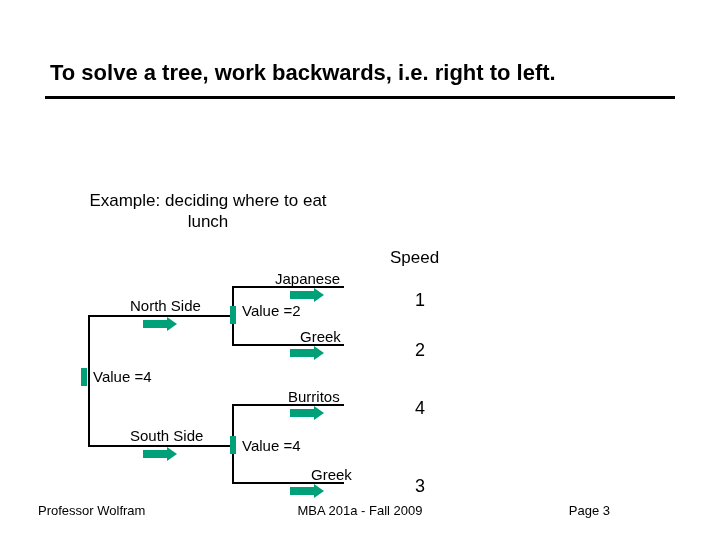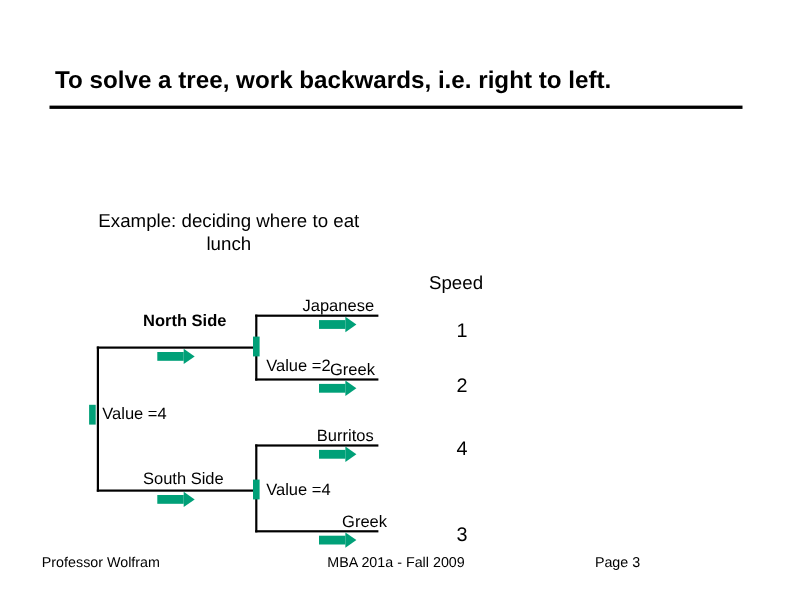--- a/index.html
+++ b/index.html
@@ -1,16 +1,16 @@
 <!DOCTYPE html>
 <html><head>
 <meta charset="utf-8">
 <style>
   html,body{margin:0;padding:0;width:720px;height:540px;background:#fff;font-family:Arial,Helvetica,sans-serif;color:#000;}
-  .slide{position:relative;width:632px;height:540px;}
+  .slide{position:relative;width:632px;height:540px;padding-left:28px;}
   .title{position:absolute;left:50px;top:60px;font-size:22px;font-weight:bold;}
   .rule{position:absolute;left:45px;top:96px;width:630px;height:3px;background:#000;}
   .subtitle{position:absolute;left:88px;top:190px;width:240px;font-size:17px;text-align:center;line-height:1.25;}
   .speed{position:absolute;left:390px;top:248px;font-size:17px;}
   .lbl{position:absolute;font-size:15px;}
   .val{position:absolute;font-size:18px;}
   .arrow{position:absolute;width:34px;height:14px;}
   .arrow .shaft{position:absolute;left:0;top:3px;width:24px;height:8px;background:#00a078;}
   .arrow .head{position:absolute;left:24px;top:0;width:0;height:0;border-top:7px solid transparent;border-bottom:7px solid transparent;border-left:10px solid #00a078;}
   .marker{position:absolute;width:6px;height:18px;background:#00a078;}
@@ -26,37 +26,37 @@
   <div class="subtitle">Example: deciding where to eat lunch</div>
   <div class="speed">Speed</div>
 
   <div class="marker" style="left:81px;top:368px;"></div>
   <div class="lbl" style="left:93px;top:368px;">Value =4</div>
 
   <div class="line" style="left:88px;top:315px;width:2px;height:132px;"></div>
   <div class="line" style="left:88px;top:315px;width:144px;height:2px;"></div>
   <div class="line" style="left:88px;top:445px;width:144px;height:2px;"></div>
 
-  <div class="lbl" style="left:130px;top:283px;font-weight:bold;">North Side</div>
+  <div class="lbl" style="left:130px;top:297px;">North Side</div>
   <div class="arrow" style="left:143px;top:317px;">
       <div class="shaft"></div>
       <div class="head"></div>
     </div>
 
   <div class="lbl" style="left:130px;top:427px;">South Side</div>
   <div class="arrow" style="left:143px;top:447px;">
       <div class="shaft"></div>
       <div class="head"></div>
     </div>
 
   <div class="line" style="left:232px;top:286px;width:2px;height:60px;"></div>
   <div class="line" style="left:232px;top:286px;width:112px;height:2px;"></div>
   <div class="line" style="left:232px;top:344px;width:112px;height:2px;"></div>
   <div class="marker" style="left:230px;top:306px;"></div>
-  <div class="lbl" style="left:242px;top:324px;">Value =2</div>
+  <div class="lbl" style="left:242px;top:302px;">Value =2</div>
 
   <div class="line" style="left:232px;top:404px;width:2px;height:80px;"></div>
   <div class="line" style="left:232px;top:404px;width:112px;height:2px;"></div>
   <div class="line" style="left:232px;top:482px;width:112px;height:2px;"></div>
   <div class="marker" style="left:230px;top:436px;"></div>
   <div class="lbl" style="left:242px;top:437px;">Value =4</div>
 
   <div class="lbl" style="left:275px;top:270px;">Japanese</div>
   <div class="arrow" style="left:290px;top:288px;">
       <div class="shaft"></div>

